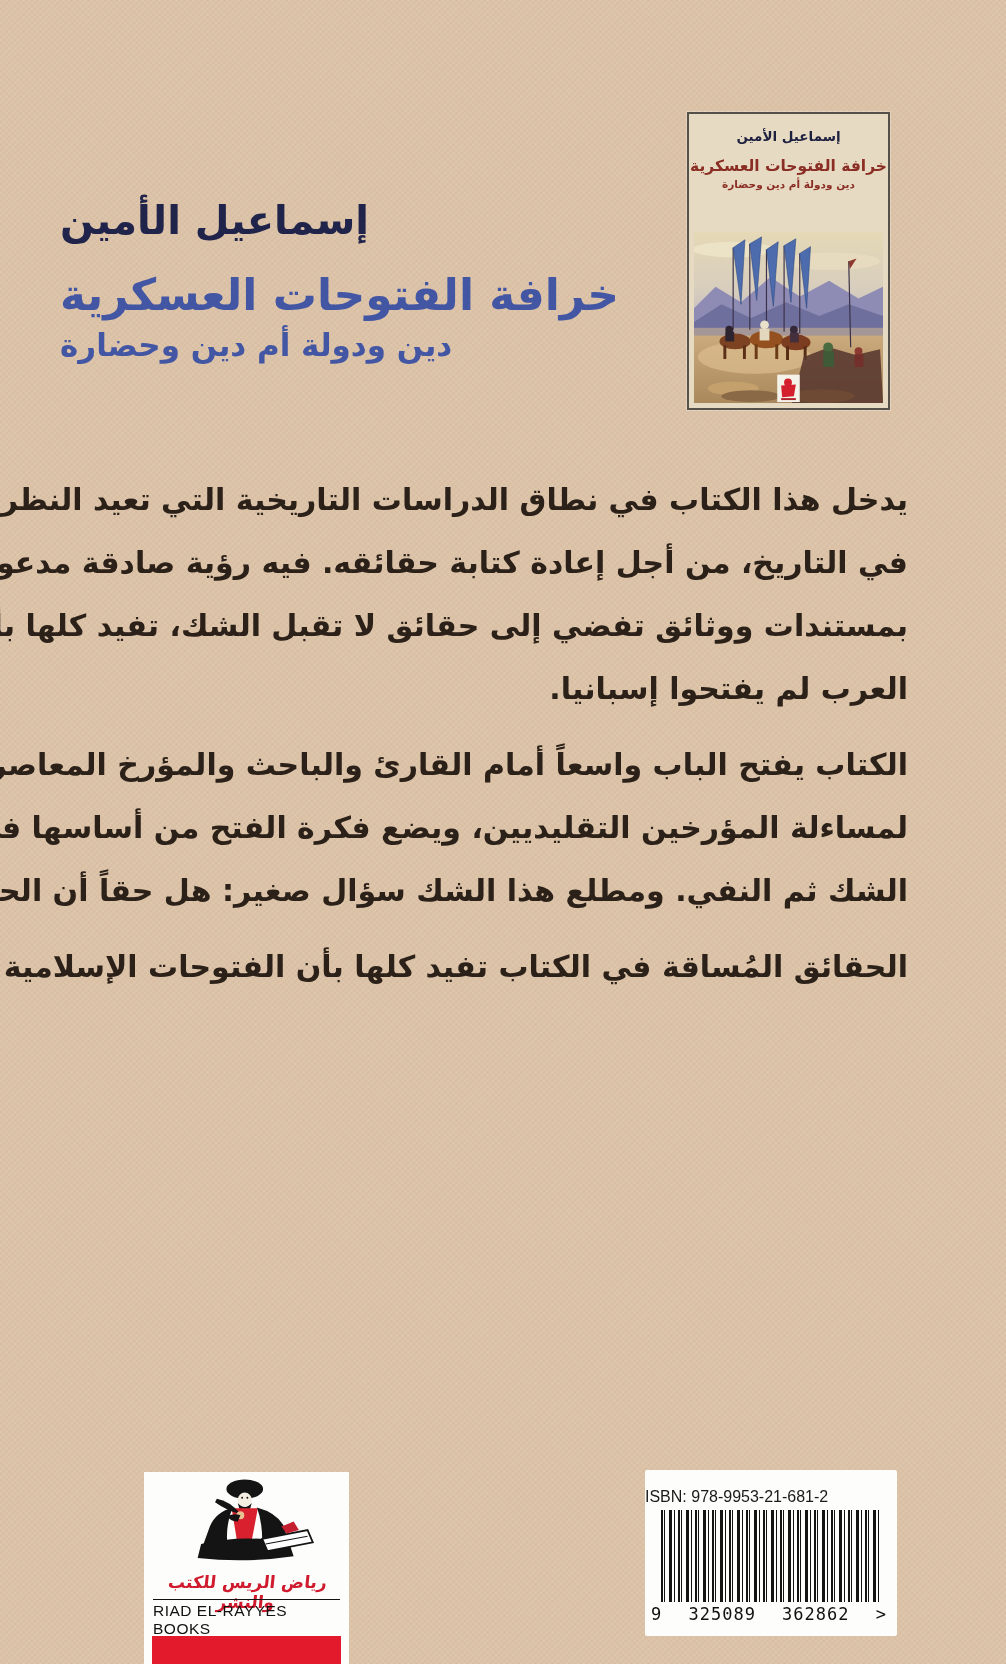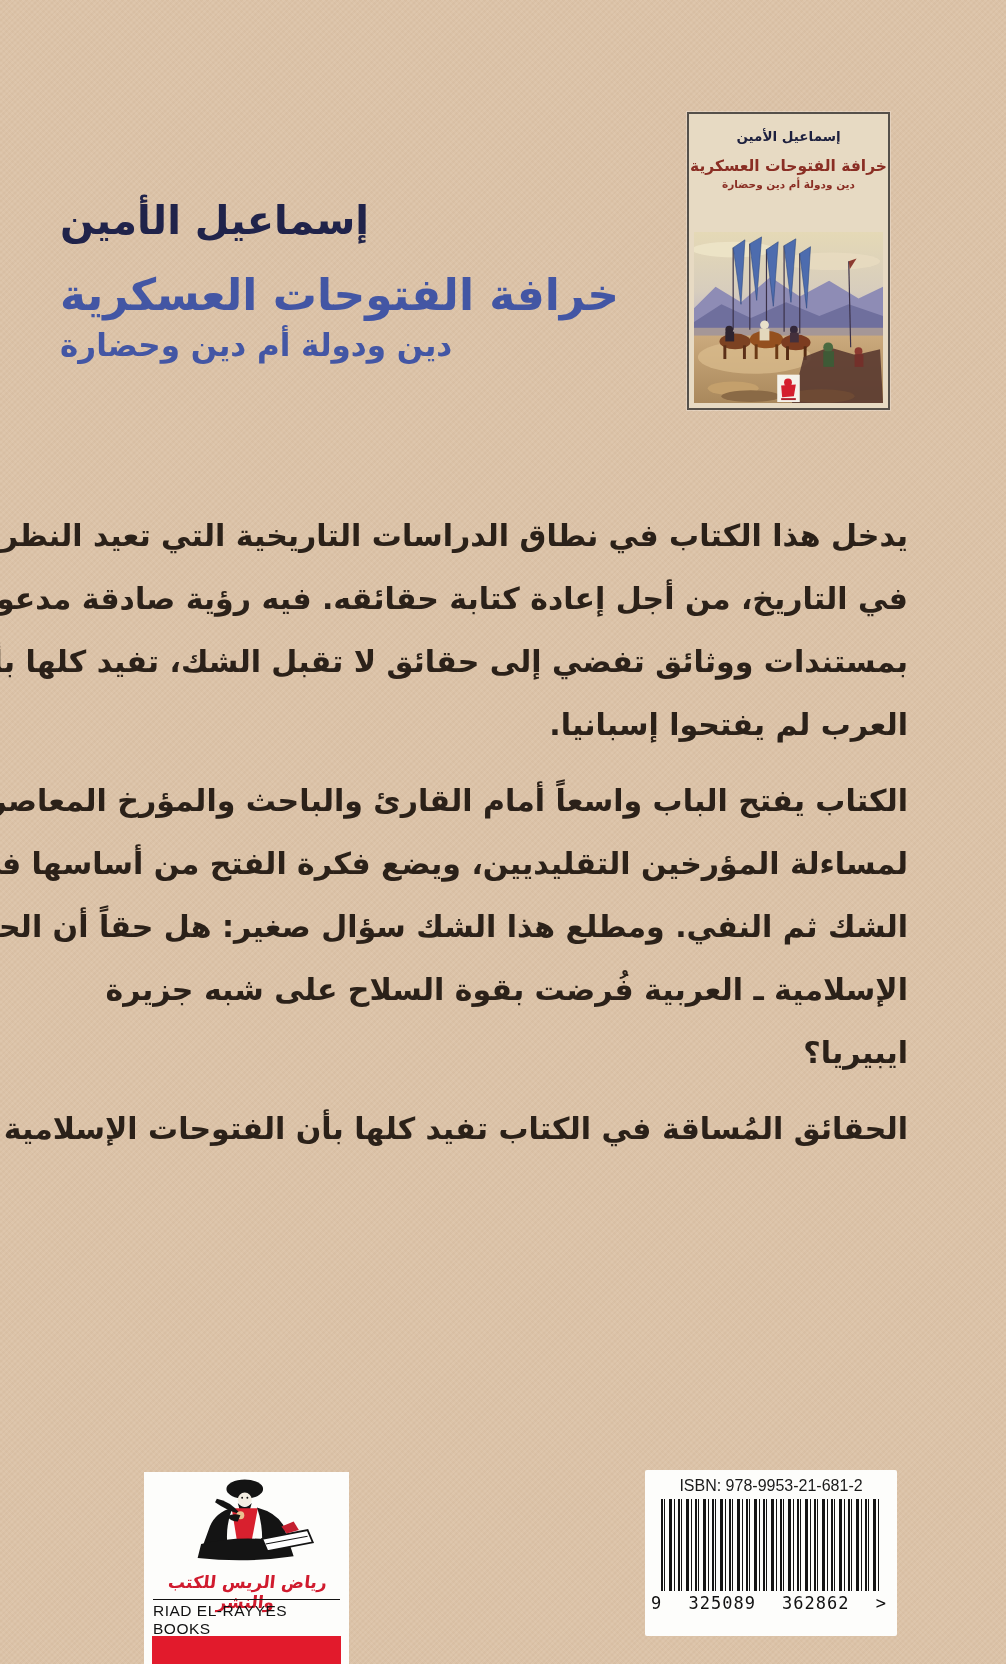--- a/index.html
+++ b/index.html
@@ -54,30 +54,30 @@
     margin-top:3px; text-align:center; direction:rtl;
     font-size:10.5px; font-weight:bold; color:#8a2e24;
   }
   .thumb-art{
     position:absolute; left:5px; right:5px; top:118px; bottom:5px;
   }
   .thumb-art svg{display:block;width:100%;height:100%;}
 
   
   .body-text{
-    position:absolute; left:98px; right:98px; top:504px;
+    position:absolute; left:98px; right:98px; top:468px;
     direction:rtl; color:#2b2119;
     font-size:30px; font-weight:bold;
   }
   .para{margin:0 0 13px 0;}
   .line{
     line-height:63px; white-space:nowrap;
     text-align:justify; text-align-last:justify;
   }
-  .line.last{text-align:right; text-align-last:right; white-space:normal;}
+  .line.last{text-align:left; text-align-last:right; white-space:normal;}
 
   
   .publisher-box{
     position:absolute; left:144px; top:1472px; width:205px; height:192px;
     background:#fdfdfb;
   }
   .publisher-logo{position:absolute; left:14px; top:4px; width:177px; height:96px;}
   .publisher-logo svg{display:block;width:100%;height:100%;}
   .publisher-arabic{
     position:absolute; left:0; right:0; top:100px; text-align:center;
@@ -95,21 +95,21 @@
     position:absolute; left:8px; right:8px; top:164px; bottom:0;
     background:#e21a2c;
   }
 
   
   .isbn-box{
     position:absolute; left:645px; top:1470px; width:252px; height:166px;
     background:#fdfdfb; border-radius:2px;
   }
   .isbn-label{
-    margin-top:7px; text-align:center;
+    margin-top:18px; text-align:left;
     font-family:"Liberation Sans",sans-serif;
     font-size:16px; color:#1a1a1a;
   }
   .barcode{
     position:relative; margin:4px 16px 0; height:92px;
     background:
       repeating-linear-gradient(90deg,
         #141414 0 2px, rgba(0,0,0,0) 2px 3px,
         #141414 3px 4px, rgba(0,0,0,0) 4px 8px,
         #141414 8px 11px, rgba(0,0,0,0) 11px 13px,
@@ -217,21 +217,20 @@
     <div class="para">
       <div class="line">يدخل هذا الكتاب في نطاق الدراسات التاريخية التي تعيد النظر</div>
       <div class="line">في التاريخ، من أجل إعادة كتابة حقائقه. فيه رؤية صادقة مدعومة</div>
       <div class="line">بمستندات ووثائق تفضي إلى حقائق لا تقبل الشك، تفيد كلها بأن</div>
       <div class="line last">العرب لم يفتحوا إسبانيا.</div>
     </div>
     <div class="para">
       <div class="line">الكتاب يفتح الباب واسعاً أمام القارئ والباحث والمؤرخ المعاصر</div>
       <div class="line">لمساءلة المؤرخين التقليديين، ويضع فكرة الفتح من أساسها في دائرة</div>
       <div class="line">الشك ثم النفي. ومطلع هذا الشك سؤال صغير: هل حقاً أن الحضارة</div>
-      <div class="line last">الإسلامية ـ العربية فُرضت بقوة السلاح على شبه جزيرة ايبيريا؟</div>
     </div>
     <div class="para">
       <div class="line">الحقائق المُساقة في الكتاب تفيد كلها بأن الفتوحات الإسلامية تمت</div>
     </div>
   </div>
 
   <div class="publisher-box">
     <div class="publisher-logo">
       <svg viewBox="0 0 160 110" aria-hidden="true">
 

